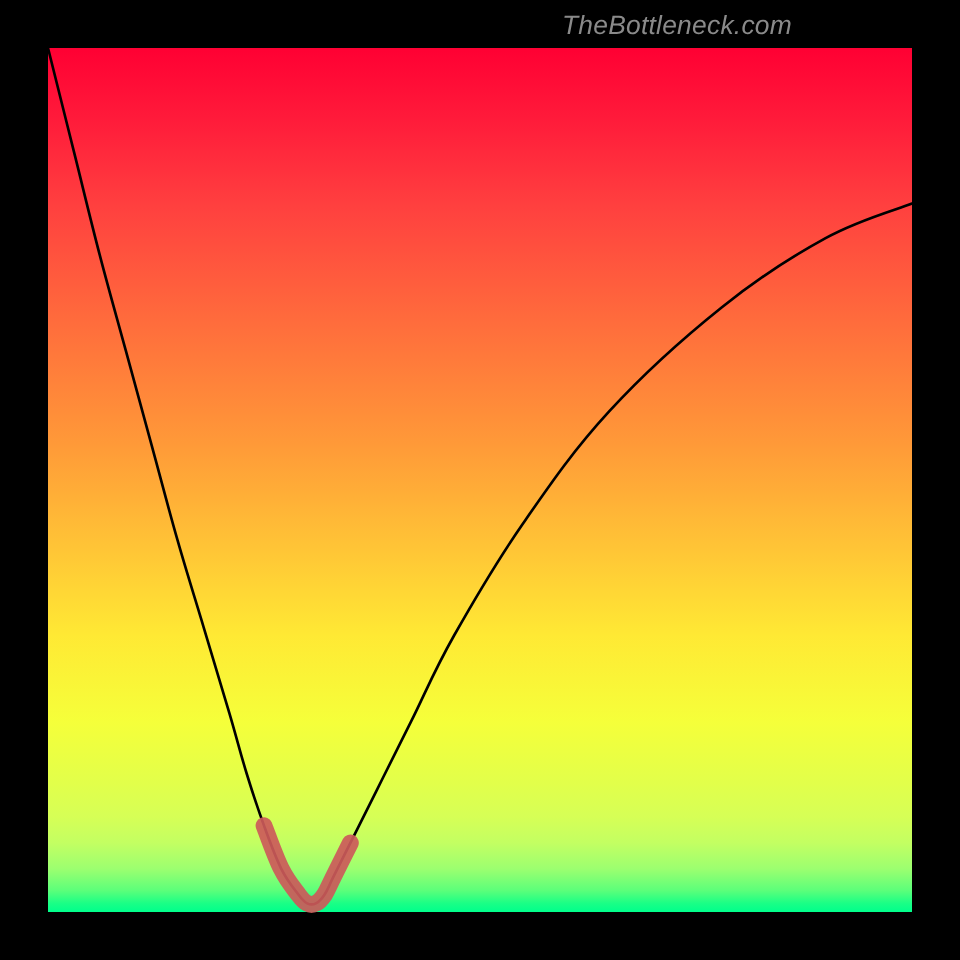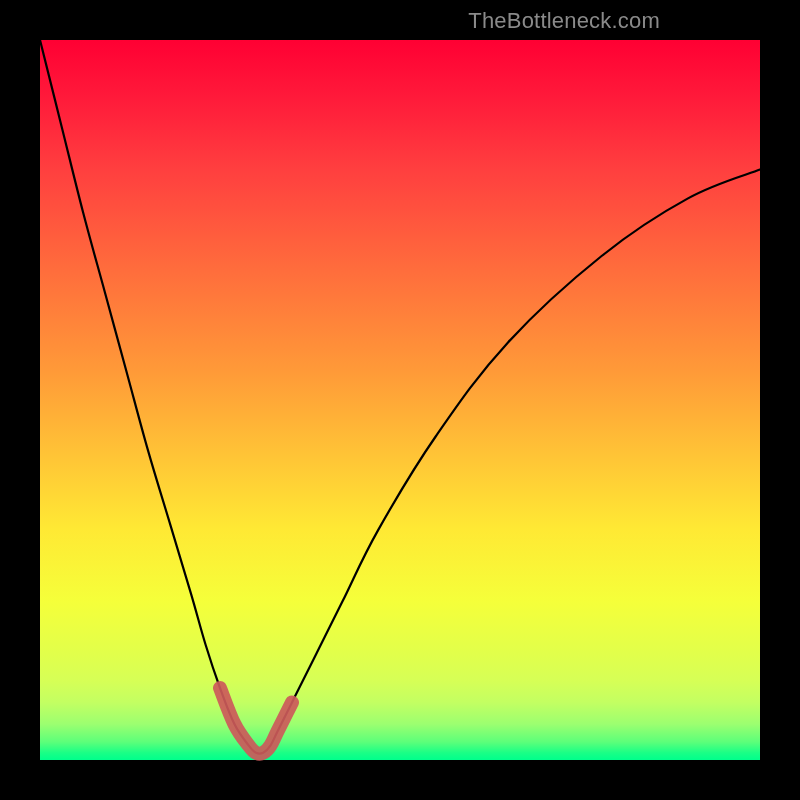--- a/index.html
+++ b/index.html
@@ -11,20 +11,21 @@
     overflow: hidden;
     font-family: Arial, Helvetica, sans-serif;
   }
   .frame {
     position: absolute;
     left: 0;
     top: 0;
     width: 672px;
     height: 800px;
     background: #000;
+    font-style: italic;
   }
   .plot {
     position: absolute;
     left: 40px;
     top: 40px;
     width: 720px;
     height: 720px;
     
     background: linear-gradient(to bottom,
       #ff0033 0%,

